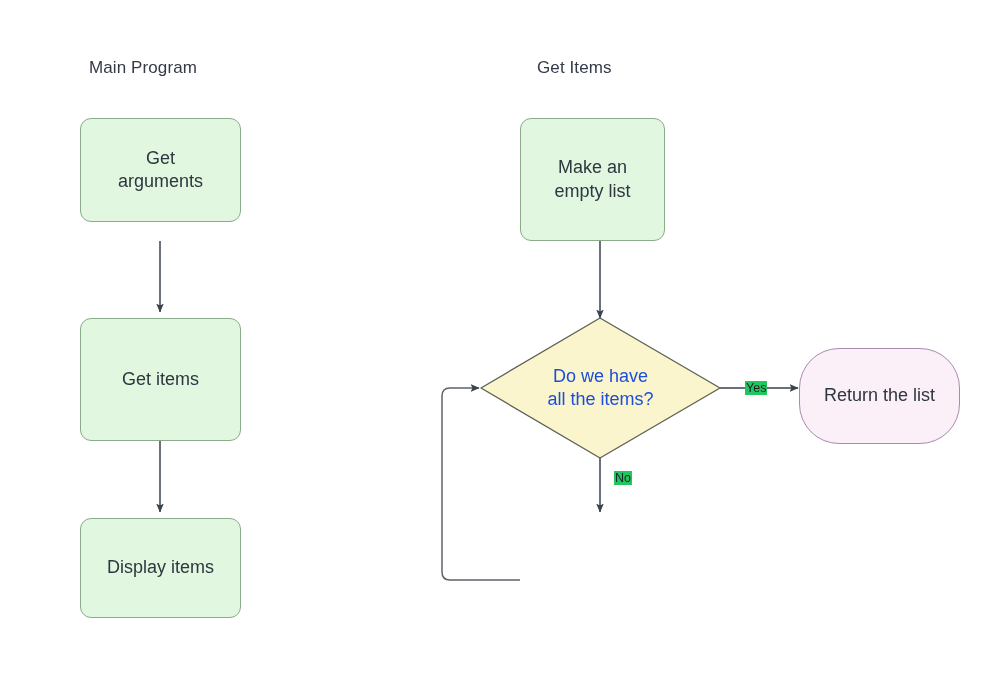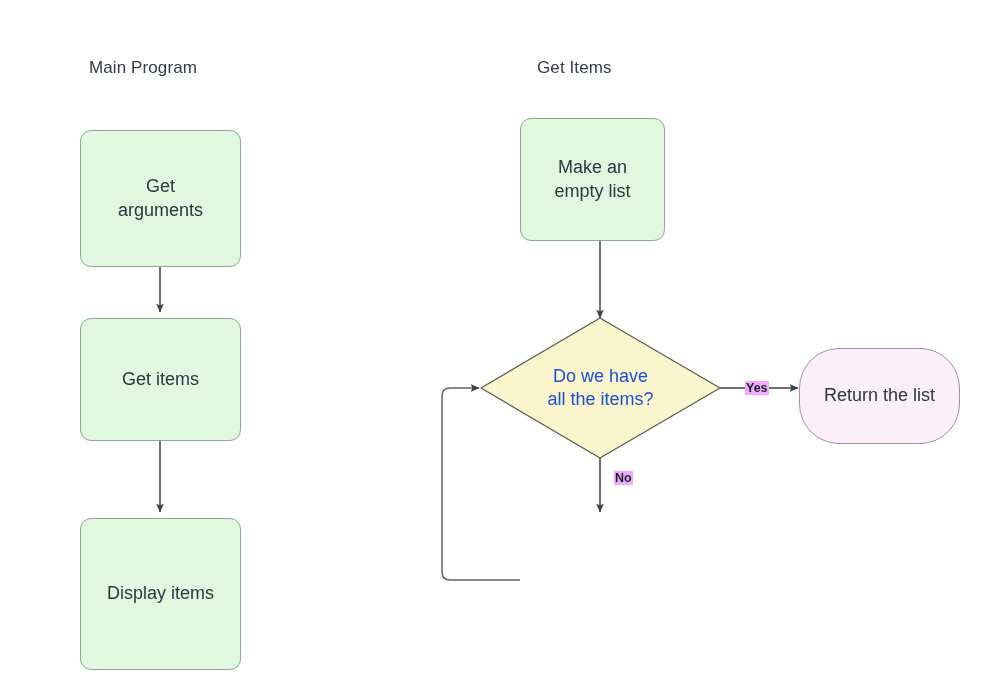--- a/index.html
+++ b/index.html
@@ -54,23 +54,23 @@
     justify-content: center;
     text-align: center;
     font-size: 18px;
     line-height: 1.28;
     color: #1d4ed8;
     pointer-events: none;
   }
   .edge-label {
     position: absolute;
     font-size: 12.5px;
-    font-weight: bold;
+    font-weight: normal;
     color: #1d232b;
-    background: #f0abfc;
+    background: #22c55e;
     padding: 0 1px;
     white-space: nowrap;
   }
   svg.layer {
     position: absolute;
     left: 0;
     top: 0;
     width: 1000px;
     height: 685px;
     overflow: visible;
@@ -105,25 +105,25 @@
 
     <polygon points="600,318 720,388 600,458 481,388" fill="#faf5cd" stroke="#5c5f52" stroke-width="1.3" stroke-linejoin="round"></polygon>
   </svg>
 
   <div class="nodes-layer">
 
     <div class="col-title" style="left:89px; top:58px;">Main Program</div>
 
     <div class="col-title" style="left:537px; top:58px;">Get Items</div>
 
-    <div class="node node-process" style="left:80px; top:130px; width:161px; height:137px;">Get<br>arguments</div>
+    <div class="node node-process" style="left:80px; top:118px; width:161px; height:104px;">Get<br>arguments</div>
 
     <div class="node node-process" style="left:80px; top:318px; width:161px; height:123px;">Get items</div>
 
-    <div class="node node-process" style="left:80px; top:518px; width:161px; height:152px;">Display items</div>
+    <div class="node node-process" style="left:80px; top:518px; width:161px; height:100px;">Display items</div>
 
     <div class="node node-process" style="left:520px; top:118px; width:145px; height:123px;">Make an<br>empty list</div>
 
     <div class="node-decision-label" style="left:495px; top:348px; width:211px; height:80px;">Do we have<br>all the items?</div>
 
     <div class="node node-terminator" style="left:799px; top:348px; width:161px; height:96px;">Return the list</div>
 
 
   </div>
 

